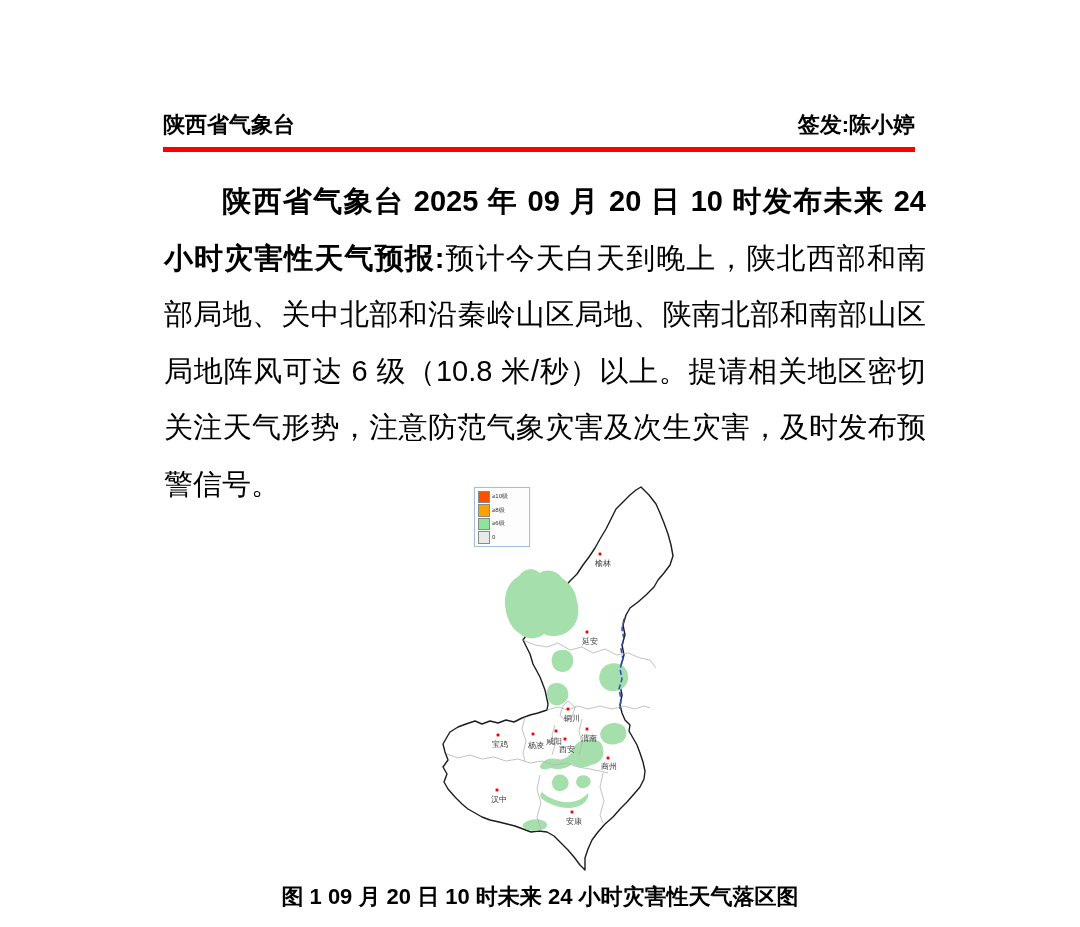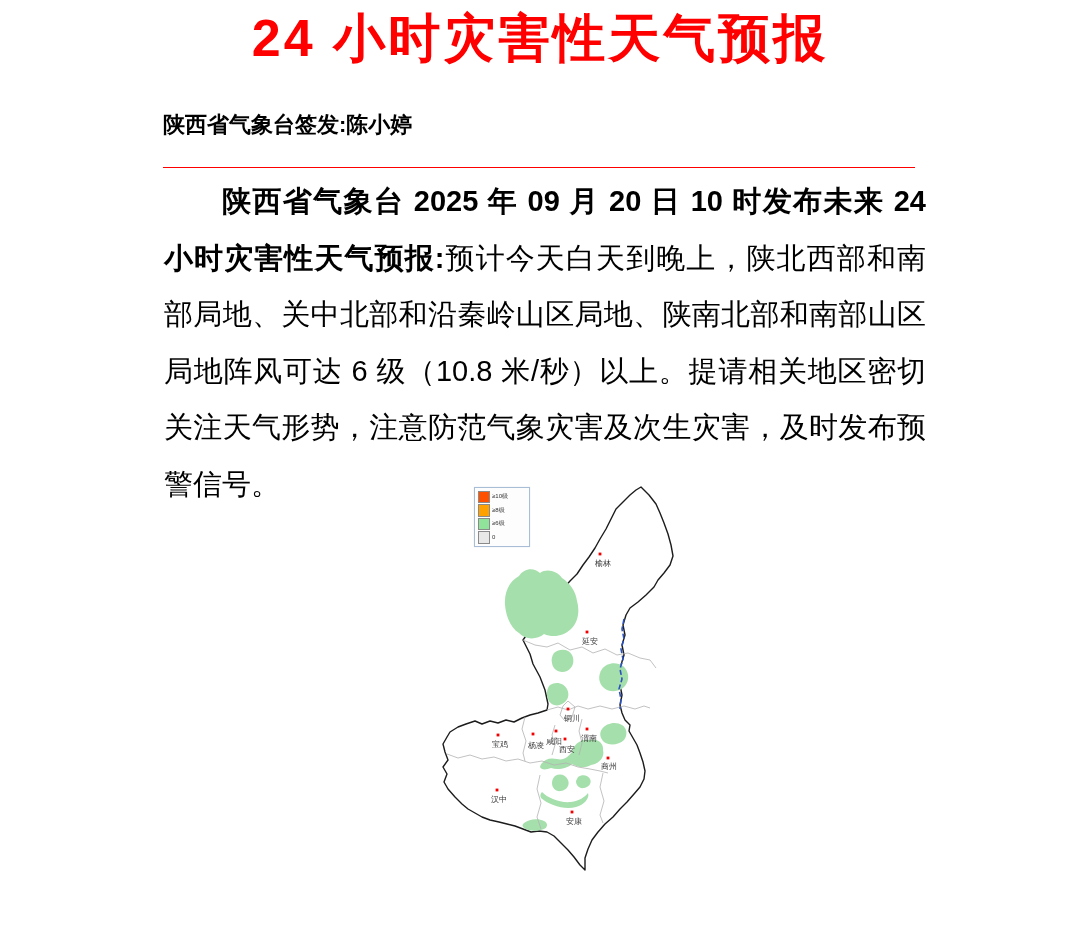--- a/index.html
+++ b/index.html
@@ -4,23 +4,23 @@
 <style>
   html,body{margin:0;padding:0;background:#ffffff;}
   body{width:1080px;height:927px;position:relative;overflow:hidden;
        font-family:"Liberation Sans","DejaVu Sans",sans-serif;color:#000;}
   .page{position:absolute;inset:0;}
 
   .title{position:absolute;top:2px;left:0;width:1080px;text-align:center;
          font-size:52px;font-weight:bold;letter-spacing:3px;line-height:72px;}
 
   .header-row{position:absolute;top:110px;left:163px;width:752px;
-              display:flex;justify-content:flex-start;align-items:baseline;
+              display:flex;justify-content:space-between;align-items:baseline;
               font-size:22px;font-weight:bold;
-              padding-bottom:27px;border-bottom:1px solid #15803d;}
+              padding-bottom:7px;border-bottom:5px solid #15803d;}
 
   .forecast-text{position:absolute;top:173px;left:164px;width:762px;
                  font-size:29px;line-height:56.5px;text-align:justify;
                  text-indent:2em;margin:0;}
   .forecast-text .lead{font-weight:bold;}
 
   .map-wrap{position:absolute;top:477px;left:430px;width:340px;height:400px;}
   .map-svg{position:absolute;inset:0;}
   .city-label{font-size:8px;fill:#3a3a3a;text-anchor:middle;
               font-family:"Liberation Sans","DejaVu Sans",sans-serif;}
@@ -35,21 +35,20 @@
             transform-origin:left center;}
 
   .caption{position:absolute;top:882px;left:0;width:1080px;text-align:center;
            font-size:22px;font-weight:bold;}
 </style>
 </head>
 <body>
 
 <div class="page">
 
-  <div class="title" style="color: rgb(254, 0, 0);">24 小时灾害性天气预报</div>
 
   <div class="header-row" style="border-bottom-color: rgb(254, 0, 0);">
     <span>陕西省气象台</span>
     <span>签发:陈小婷</span>
   </div>
 
   <p class="forecast-text"><span class="lead">陕西省气象台 2025 年 09 月 20 日 10 时发布未来 24 小时灾害性天气预报:</span><span>预计今天白天到晚上，陕北西部和南部局地、关中北部和沿秦岭山区局地、陕南北部和南部山区局地阵风可达 6 级（10.8 米/秒）以上。提请相关地区密切关注天气形势，注意防范气象灾害及次生灾害，及时发布预警信号。</span></p>
 
   <div class="map-wrap">
     <svg class="map-svg" viewBox="0 0 340 400" width="340" height="400">
@@ -168,14 +167,15 @@
             <span class="lg-label">≥6级</span>
           </div>
           <div class="lg-row">
             <span class="lg-swatch" style="background: rgb(232, 232, 232);"></span>
             <span class="lg-label">0</span>
           </div>
         </div>
     </div>
   </div>
 
+  <div class="caption">图 1 09 月 20 日 10 时未来 24 小时灾害性天气落区图</div>
 
 </div>
 
 </body></html>

